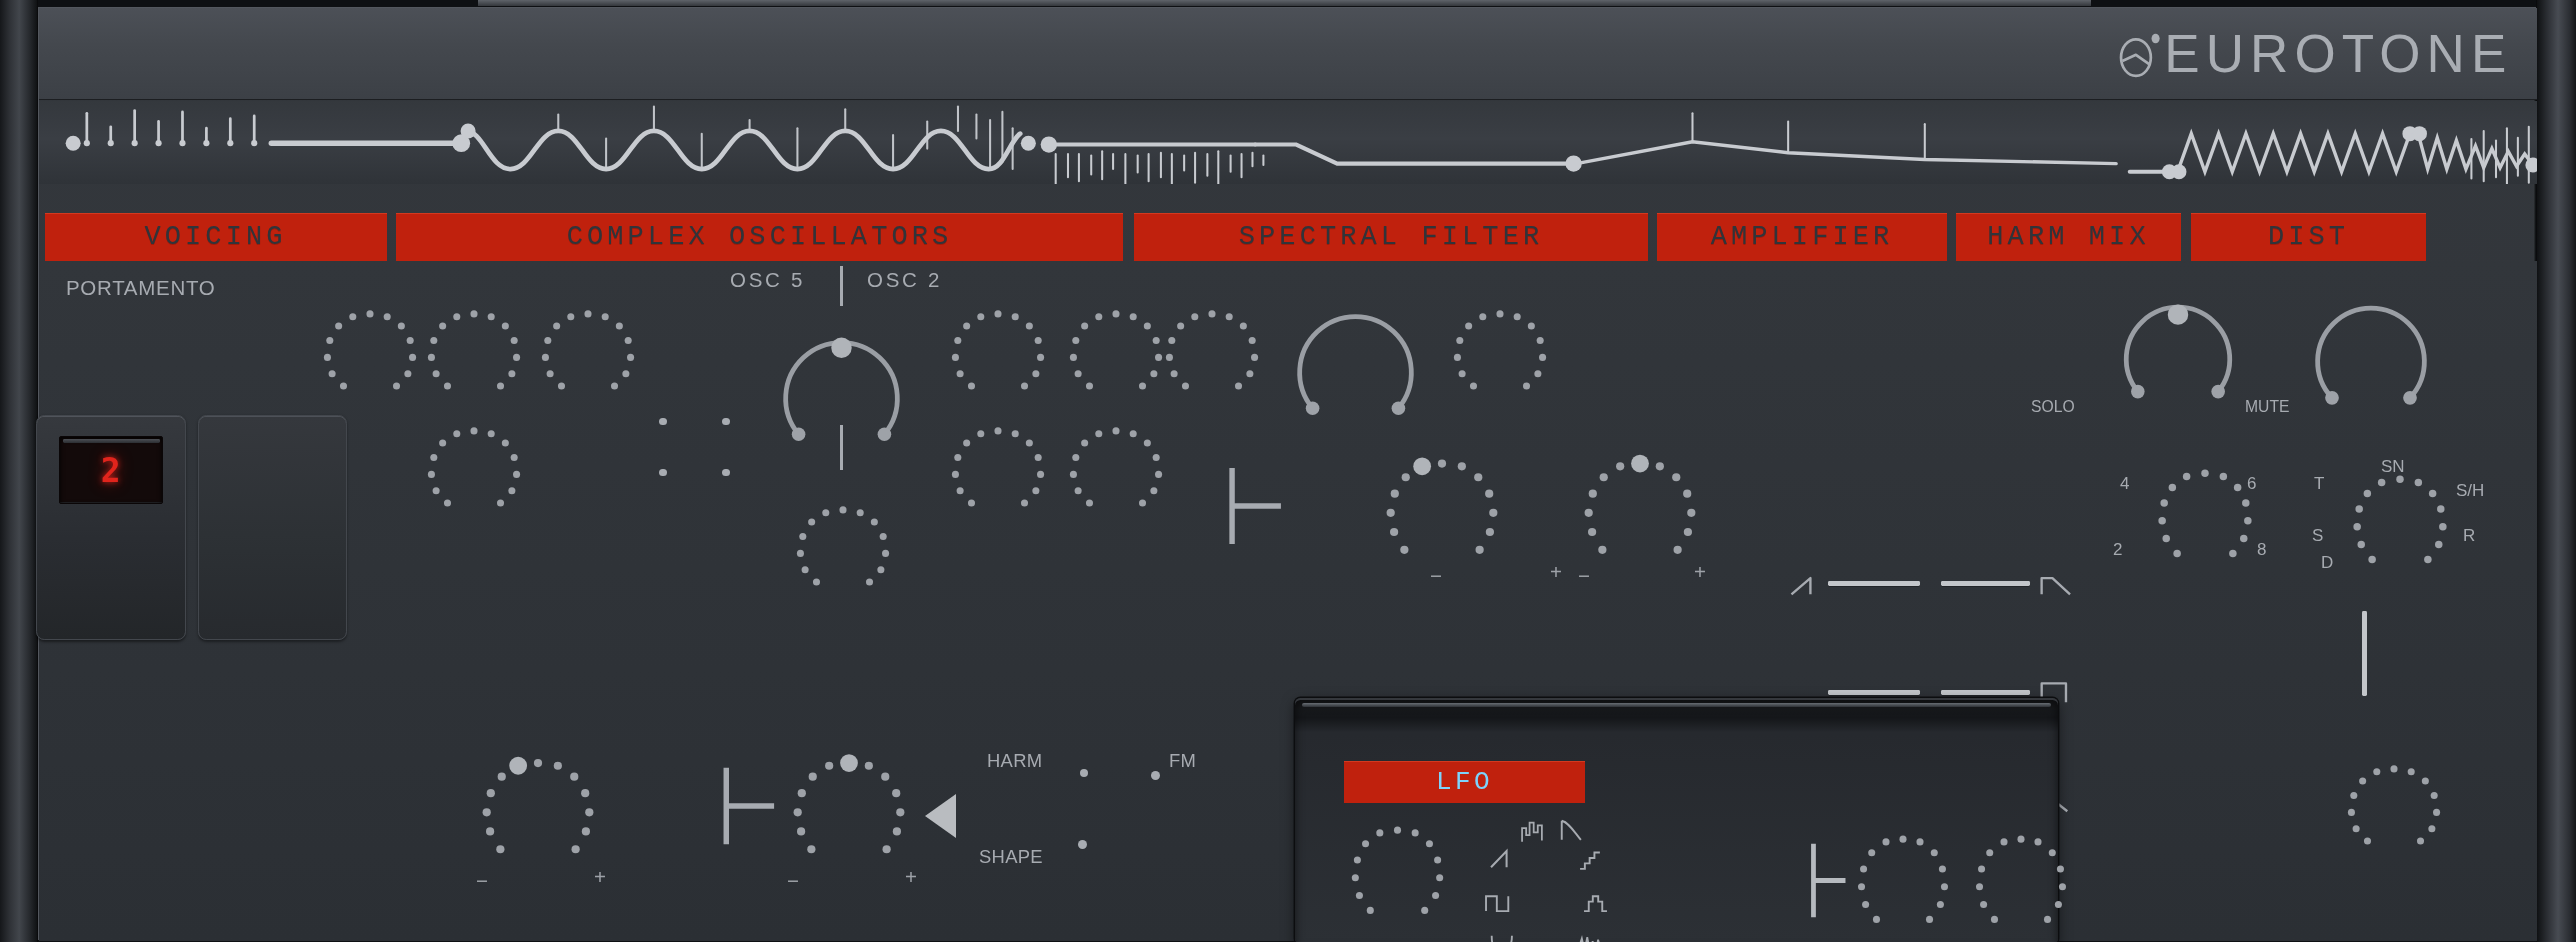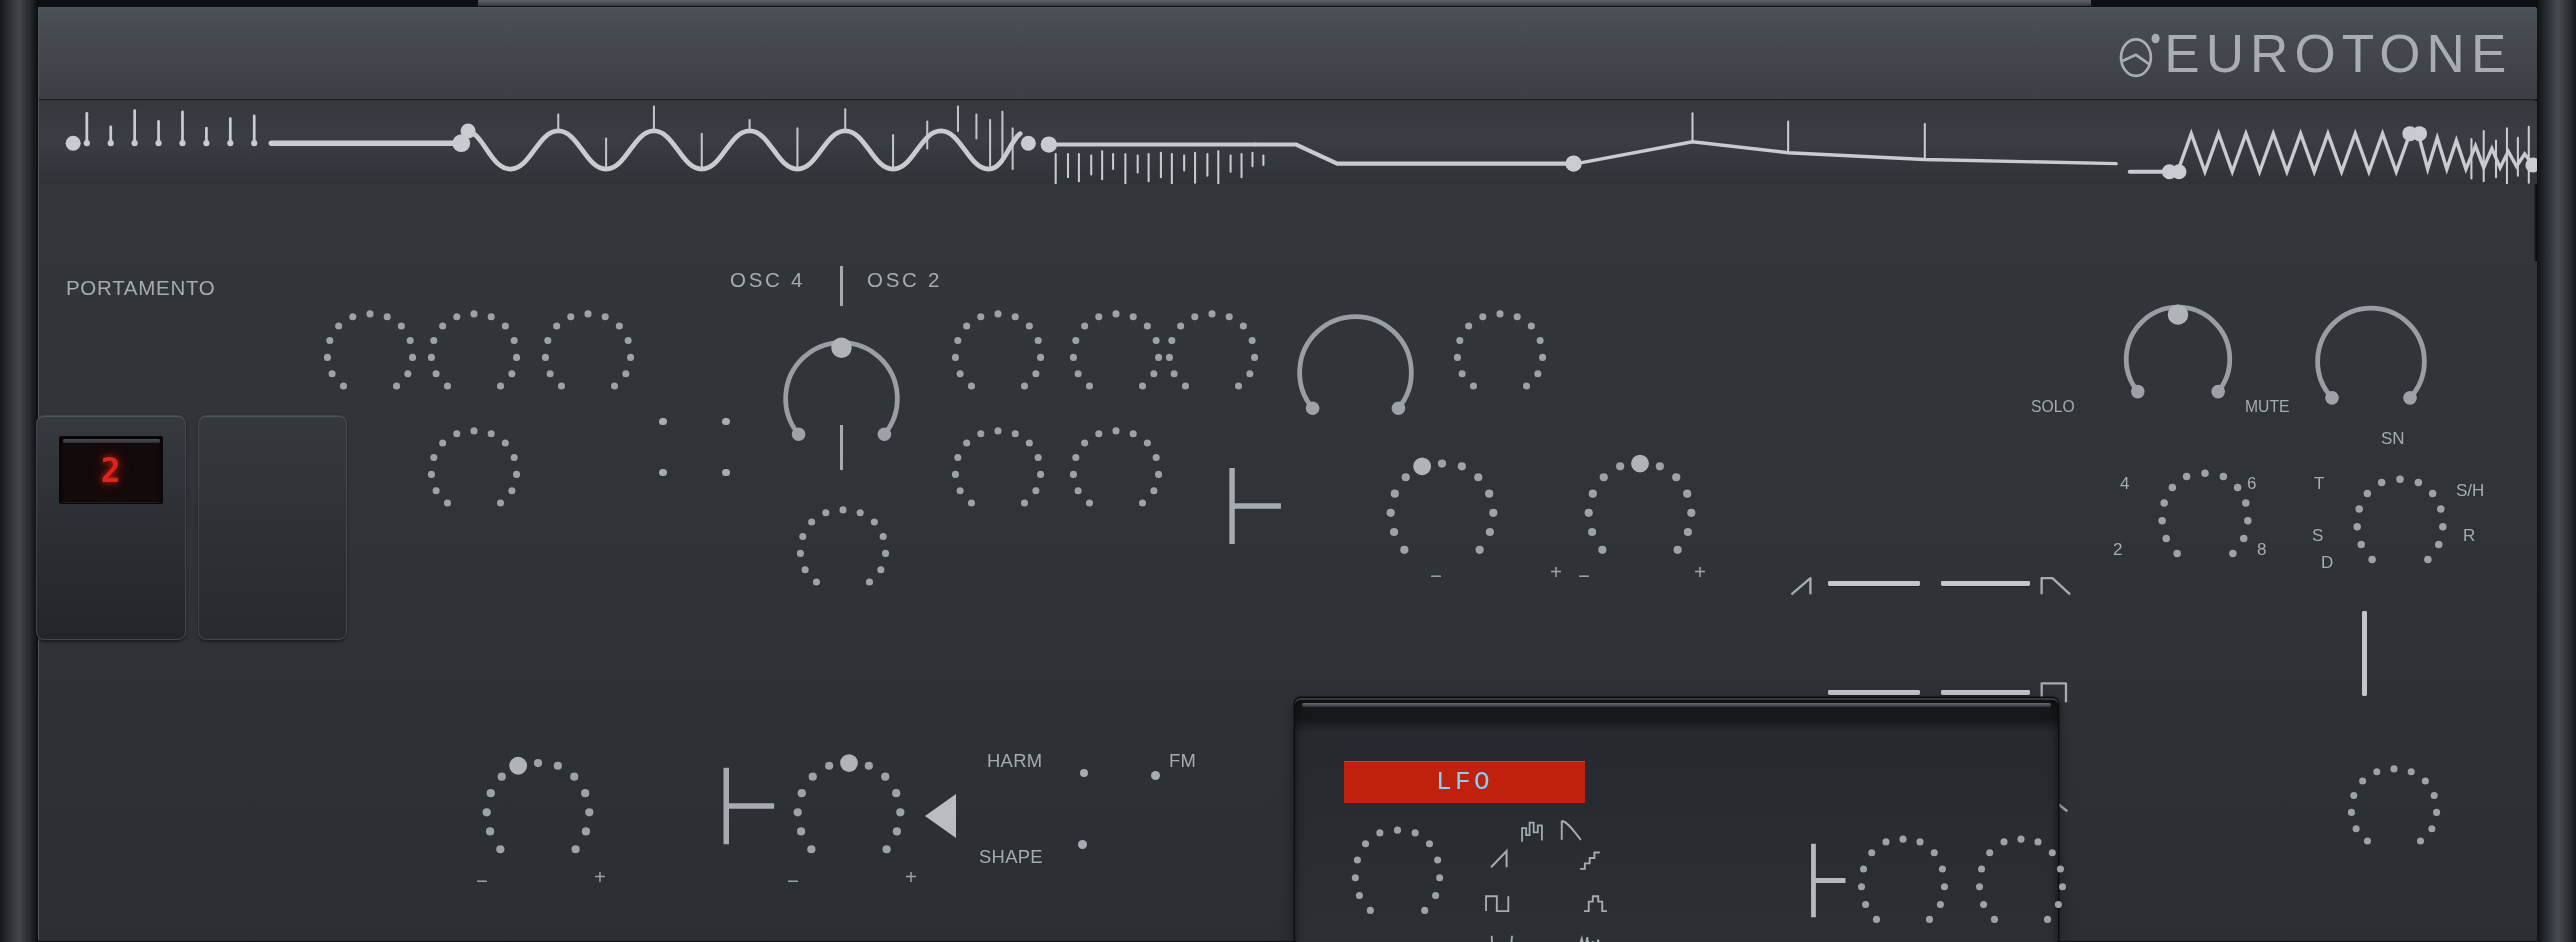--- a/index.html
+++ b/index.html
@@ -318,20 +318,40 @@
           <circle cx="2246" cy="92" r="12"></circle>
           <circle cx="3118" cy="104" r="11"></circle>
           <circle cx="3132" cy="104" r="11"></circle>
           <circle cx="3470" cy="48" r="11"></circle>
           <circle cx="3484" cy="48" r="11"></circle>
           <circle cx="3650" cy="94" r="11"></circle>
         </g>
       </svg>
     </div>
 
+    <div class="headerrow">
+      <div class="sec-header" style="left:5.5px;width:342px;">
+        <span>VOICING</span>
+      </div>
+      <div class="sec-header" style="left:357px;width:727px;">
+        <span>COMPLEX OSCILLATORS</span>
+      </div>
+      <div class="sec-header" style="left:1095px;width:514px;">
+        <span>SPECTRAL FILTER</span>
+      </div>
+      <div class="sec-header" style="left:1618px;width:290px;">
+        <span>AMPLIFIER</span>
+      </div>
+      <div class="sec-header" style="left:1917px;width:225px;">
+        <span>HARM MIX</span>
+      </div>
+      <div class="sec-header" style="left:2152px;width:235px;">
+        <span>DIST</span>
+      </div>
+    </div>
 
     <div class="body">
 
       <div class="lbl lbl-lg" style="left:27px;top:15px;text-align:right;">PORTAMENTO</div>
 
       <div class="knob" style="left:279px;top:42px;">
         <svg width="104" height="102" viewBox="0 0 152 150">
           <g fill="#9ea2a8">
             <circle cx="76" cy="16" r="5.2"></circle>
             <circle cx="50.7" cy="20.3" r="5.2"></circle>
@@ -389,21 +409,21 @@
           <circle cx="13.4" cy="80" r="5.2"></circle>
               <circle cx="138.6" cy="80" r="5.2"></circle>
           <circle cx="20.3" cy="104" r="5.2"></circle>
               <circle cx="131.7" cy="104" r="5.2"></circle>
           <circle cx="37" cy="122" r="5.2"></circle>
               <circle cx="115" cy="122" r="5.2"></circle>
         </g>
           </svg>
       </div>
 
-      <div class="lbl lbl-lg" style="left:691px;top:6.8px;letter-spacing:2.7px;">OSC 4</div>
+      <div class="lbl lbl-lg" style="left:691px;top:6.8px;letter-spacing:2.7px;">OSC 5</div>
       <div class="lbl lbl-lg" style="left:828px;top:6.8px;letter-spacing:2.7px;">OSC 2</div>
       <div style="position:absolute;left:801px;top:5.5px;width:3.4px;height:40px;background:#a7abb1;"></div>
 
       <div class="knob" style="left:731px;top:53px;">
         <svg width="143" height="137" viewBox="0 0 210 200">
           <path d="M42 176 A 82 82 0 1 1 168 176" fill="none" stroke="#9a9ea4" stroke-width="7" stroke-linecap="round"></path>
           <circle cx="42" cy="176" r="10" fill="#9ea2a8"></circle>
           <circle cx="168" cy="176" r="10" fill="#9ea2a8"></circle>
           <circle cx="105" cy="49" r="15" fill="#b0b4b9"></circle>
         </svg>
@@ -790,21 +810,21 @@
               <circle cx="135" cy="56" r="5.5"></circle>
             <circle cx="12" cy="82" r="5.5"></circle>
               <circle cx="138" cy="82" r="5.5"></circle>
             <circle cx="18" cy="108" r="5.5"></circle>
               <circle cx="132" cy="108" r="5.5"></circle>
             <circle cx="34" cy="130" r="5.5"></circle>
               <circle cx="116" cy="130" r="5.5"></circle>
           </g>
         </svg>
       </div>
-      <div class="lbl lbl-sm" style="left:2342px;top:168px;">SN</div>
+      <div class="lbl lbl-sm" style="left:2342px;top:196px;">SN</div>
       <div class="lbl lbl-sm" style="left:2275px;top:213px;">T</div>
       <div class="lbl lbl-sm" style="left:2417px;top:220px;">S/H</div>
       <div class="lbl lbl-sm" style="left:2273px;top:265px;">S</div>
       <div class="lbl lbl-sm" style="left:2424px;top:265px;">R</div>
       <div class="lbl lbl-sm" style="left:2282px;top:292px;">D</div>
 
       <div class="vslider" style="left:2323px;top:350px;height:85px;"></div>
 
       <div class="knob" style="left:2303px;top:497px;">
         <svg width="104" height="102" viewBox="0 0 152 150">

